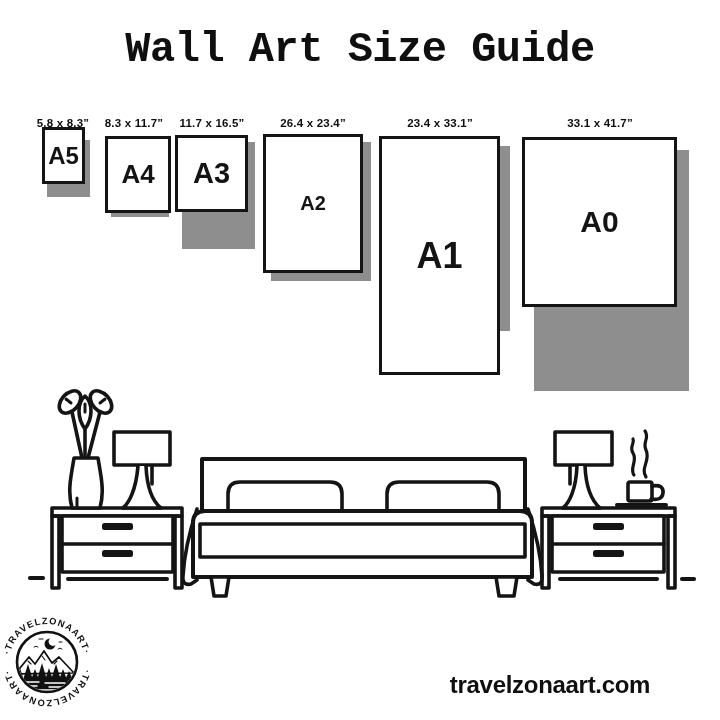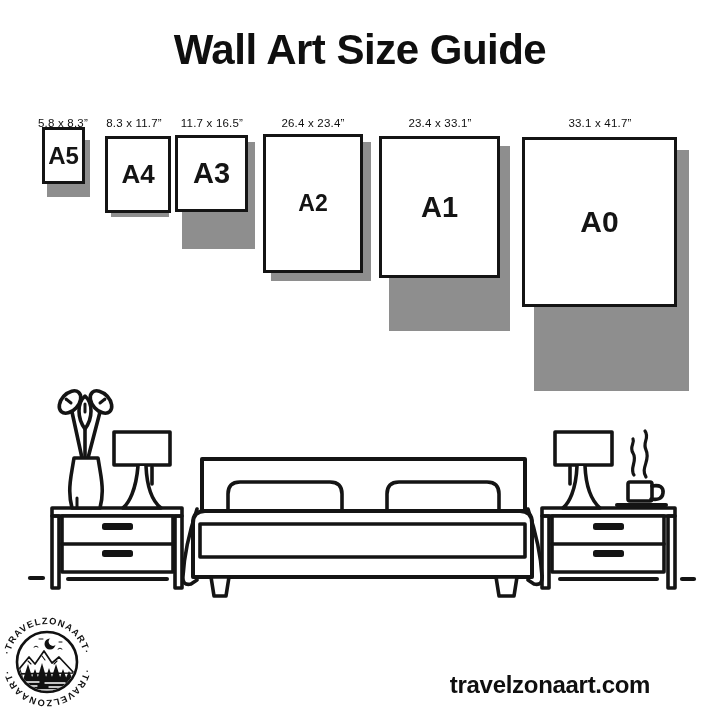--- a/index.html
+++ b/index.html
@@ -2,25 +2,25 @@
 <html><head>
 <meta charset="utf-8">
 <style>
   html,body{margin:0;padding:0;}
   body{
     width:720px;height:720px;background:#ffffff;position:relative;overflow:hidden;
     font-family:"Liberation Sans",sans-serif;color:#101010;
   }
   .title{
     position:absolute;top:26px;left:0;width:720px;text-align:center;
-    font-size:42px;font-weight:800;letter-spacing:-0.5px;color:#0f0f0f;
+    font-size:42px;font-weight:800;letter-spacing:-0.5px;color:#0f0f0f;font-family:Liberation Mono, monospace;
   }
   .size-label{
     position:absolute;top:117px;transform:translateX(-50%);
-    font-size:11.5px;font-weight:normal;white-space:nowrap;color:#0f0f0f;letter-spacing:0.2px;
+    font-size:11.5px;font-weight:bold;white-space:nowrap;color:#0f0f0f;letter-spacing:0.2px;
   }
   .paper{
     position:absolute;background:#ffffff;border:3px solid #141414;box-sizing:border-box;
     display:flex;align-items:center;justify-content:center;
     font-weight:bold;color:#141414;
   }
   .paper-shadow{position:absolute;background:#8e8e8e;}
   .website{
     position:absolute;top:671px;left:550px;transform:translateX(-50%);
     font-size:24px;font-weight:800;letter-spacing:-0.3px;color:#0f0f0f;white-space:nowrap;
@@ -47,27 +47,27 @@
     </div>
 
   <div class="size-label" style="left:212px">11.7 x 16.5”</div>
   <div class="paper-shadow" style="left:182px;top:142px;width:73px;height:107px"></div>
   <div class="paper" style="left:175px;top:135px;width:73px;height:77px;font-size:29px">
       <span>A3</span>
     </div>
 
   <div class="size-label" style="left:313px">26.4 x 23.4”</div>
   <div class="paper-shadow" style="left:271px;top:142px;width:100px;height:139px"></div>
-  <div class="paper" style="left:263px;top:134px;width:100px;height:139px;font-size:23px">
+  <div class="paper" style="left:263px;top:134px;width:100px;height:139px;font-size:20px">
       <span>A2</span>
     </div>
 
   <div class="size-label" style="left:440px">23.4 x 33.1”</div>
   <div class="paper-shadow" style="left:389px;top:146px;width:121px;height:185px"></div>
-  <div class="paper" style="left:379px;top:136px;width:121px;height:142px;font-size:29px">
+  <div class="paper" style="left:379px;top:136px;width:121px;height:239px;font-size:36px">
       <span>A1</span>
     </div>
 
   <div class="size-label" style="left:600px">33.1 x 41.7”</div>
   <div class="paper-shadow" style="left:534px;top:150px;width:155px;height:241px"></div>
   <div class="paper" style="left:522px;top:137px;width:155px;height:170px;font-size:30px">
       <span>A0</span>
     </div>
 </div>
 

